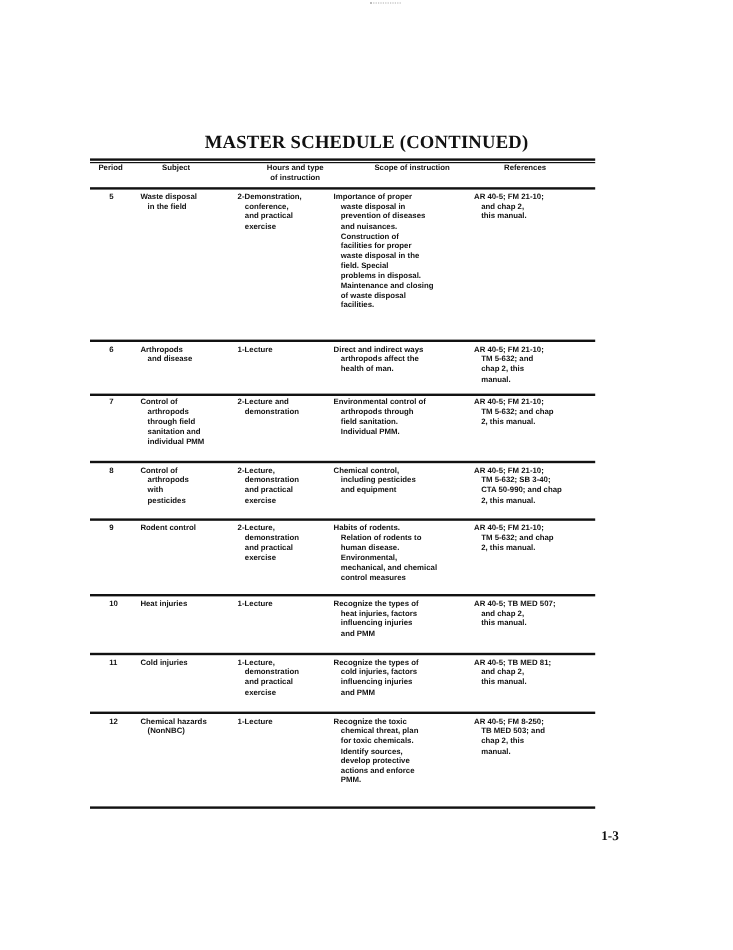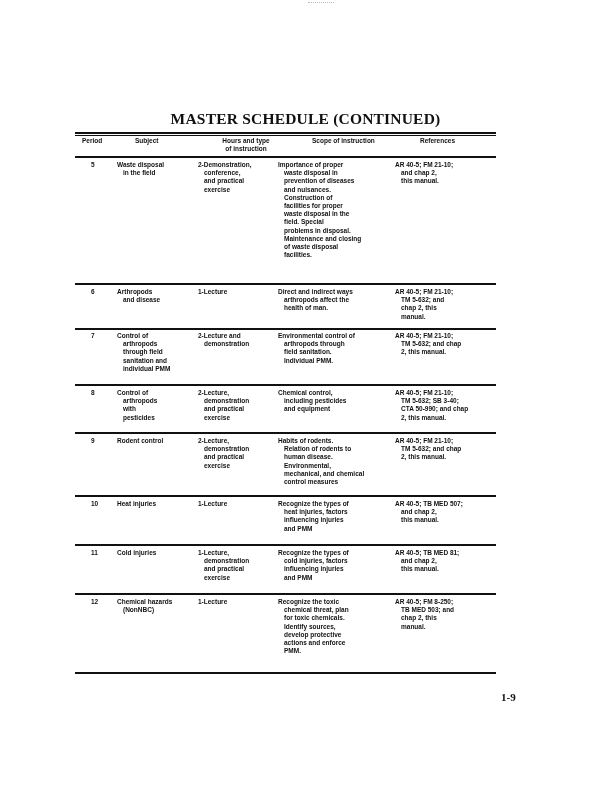--- a/index.html
+++ b/index.html
@@ -179,13 +179,13 @@
 develop protective
 actions and enforce
 PMM.</div>
   <div class="cell c-refs indent">AR 40-5; FM 8-250;
 TB MED 503; and
 chap 2, this
 manual.</div>
 </div>
 <div class="rule" style="top:672px;height:1.5px;"></div>
 
-<div class="pagenum">1-9</div>
+<div class="pagenum">1-3</div>
 
 </body></html>

